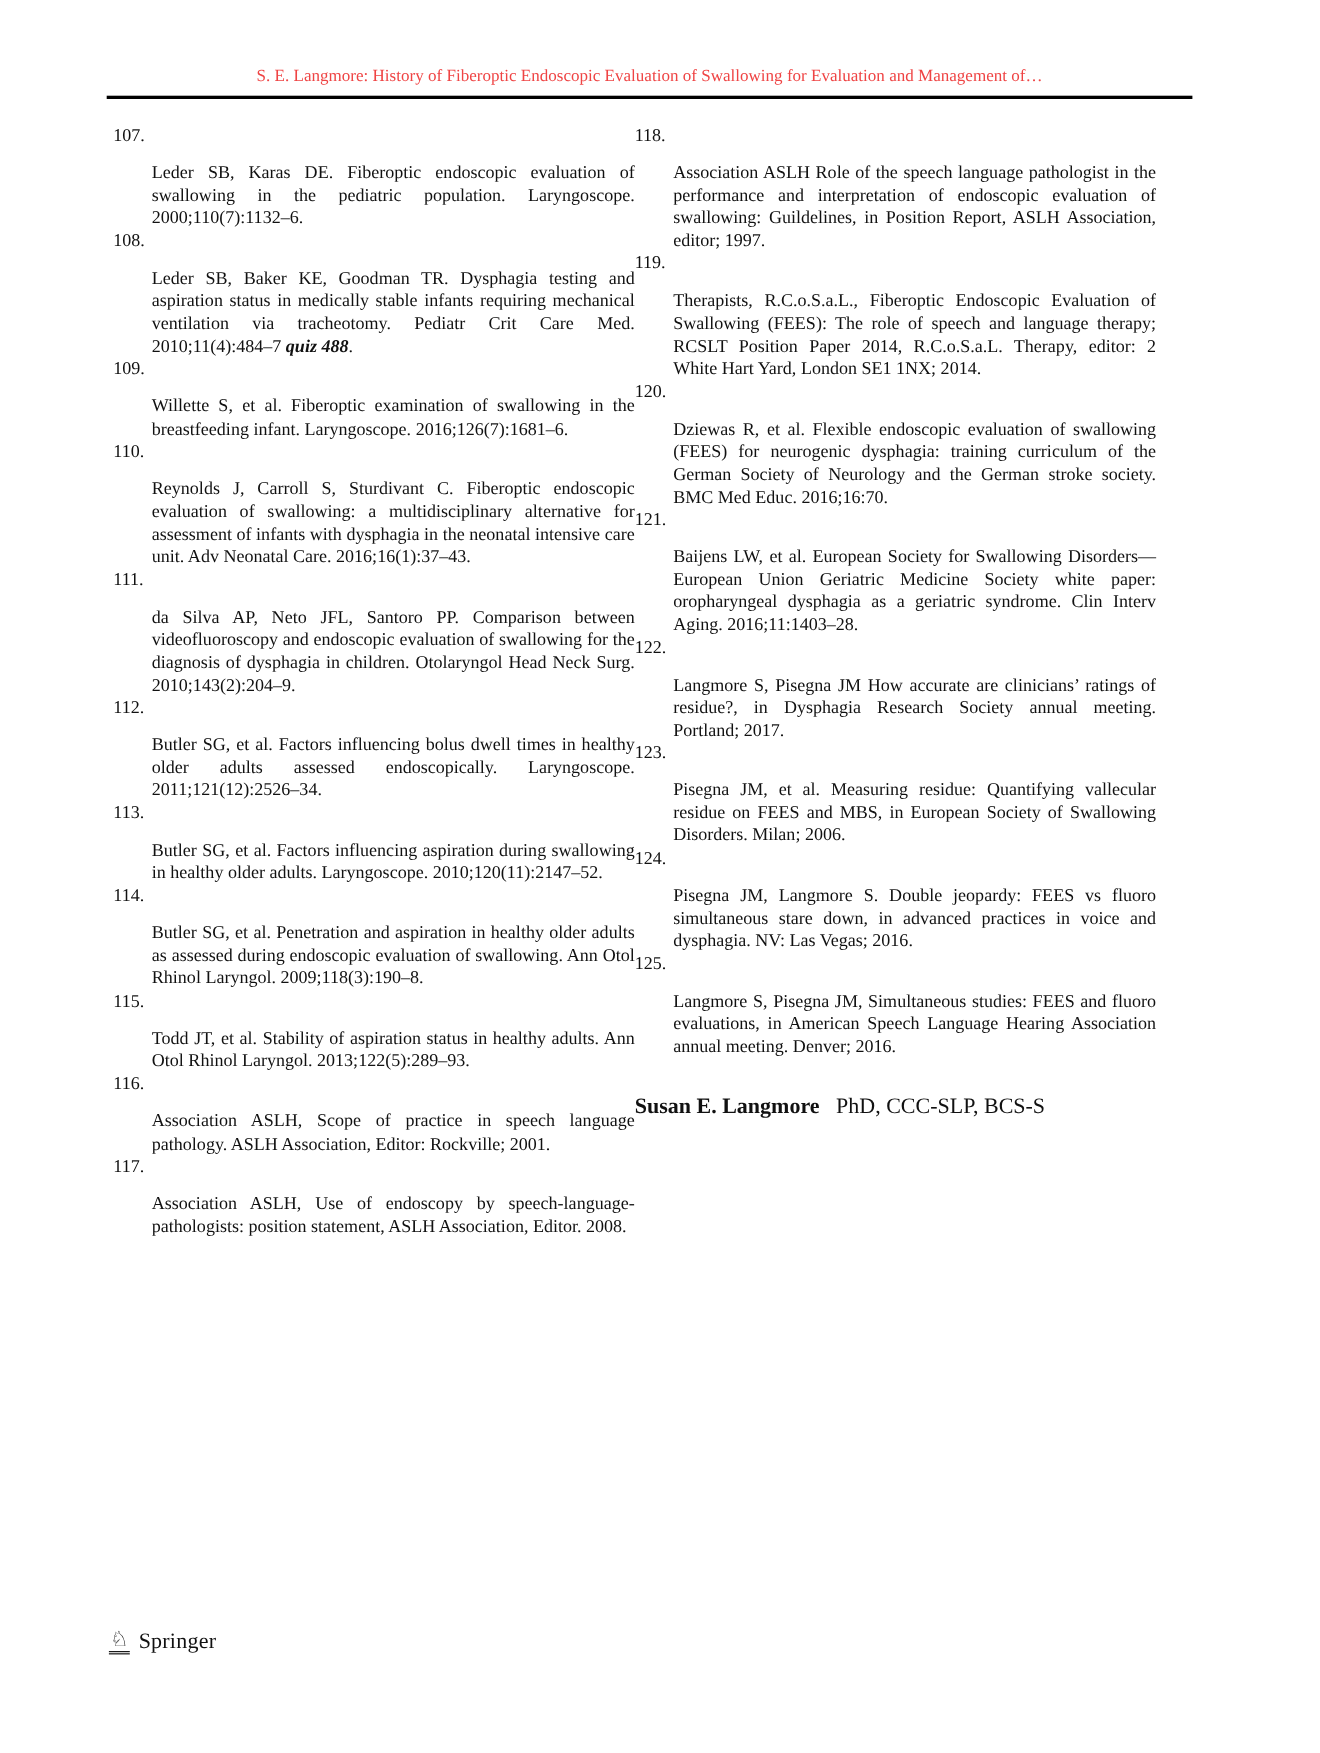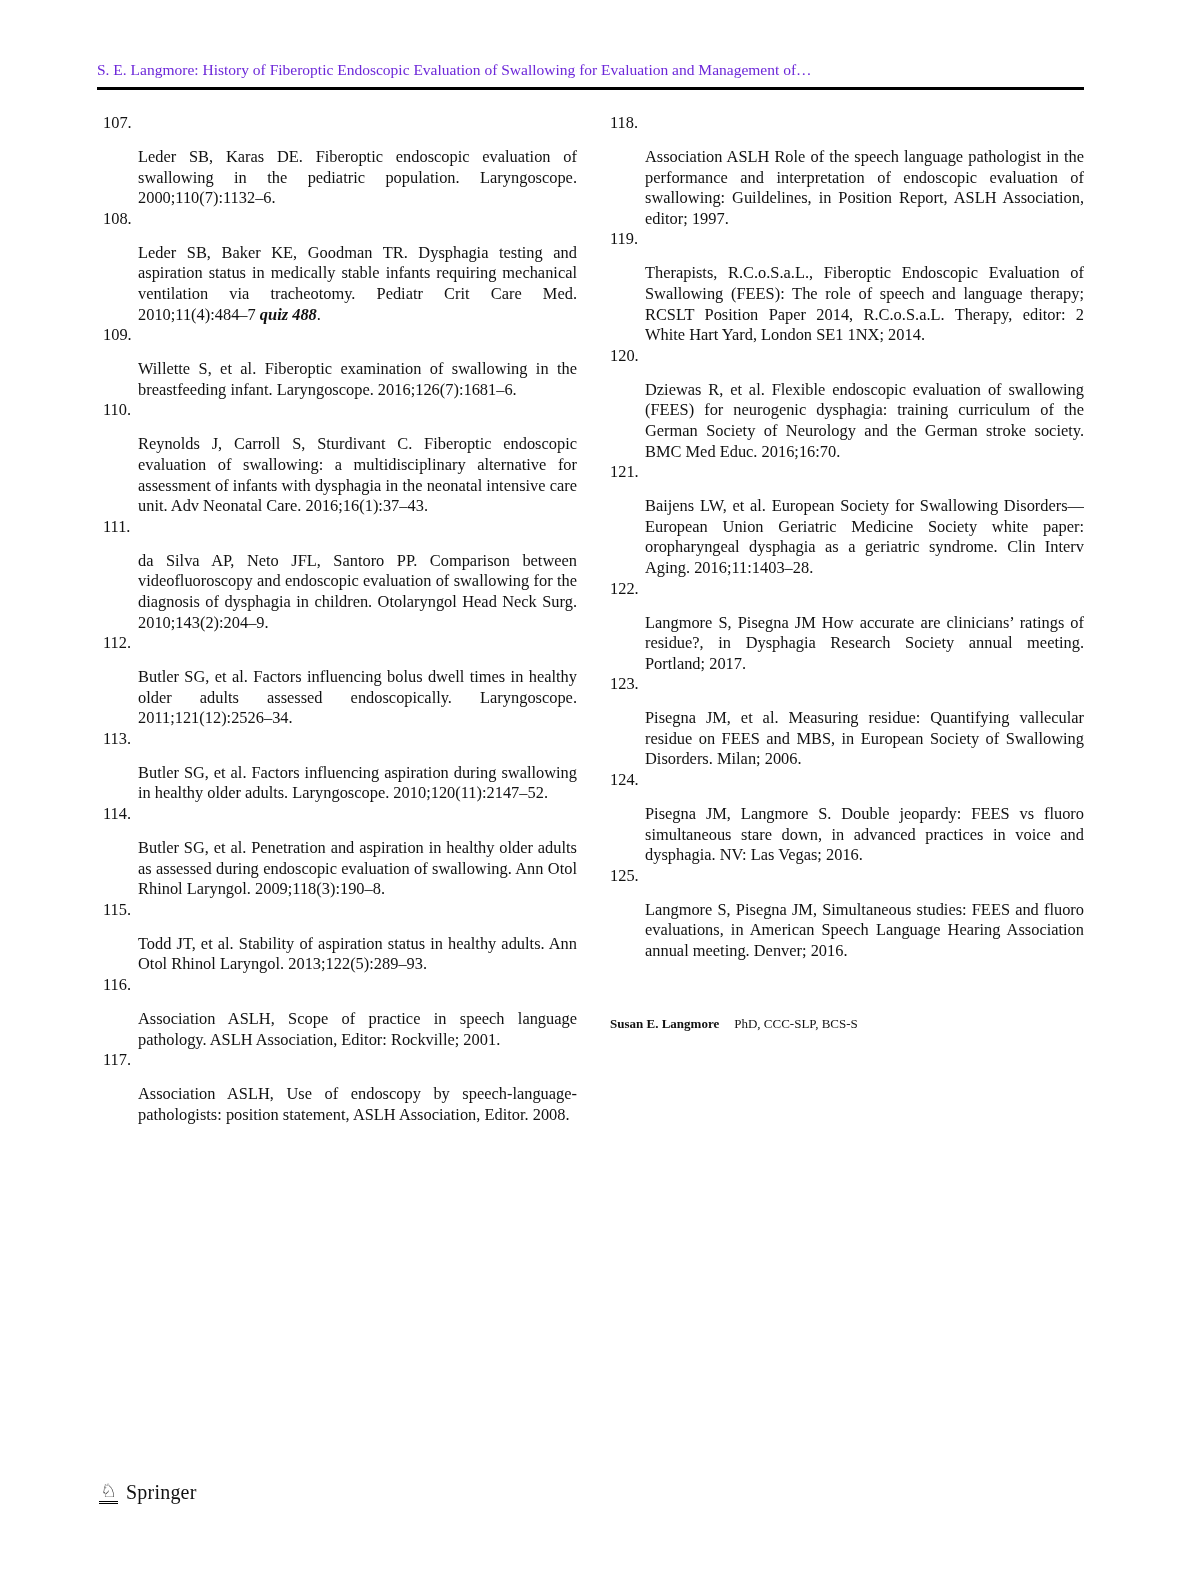--- a/index.html
+++ b/index.html
@@ -6,57 +6,56 @@
   html, body { background: #ffffff; }
   body {
     width: 1200px; height: 1594px;
     position: relative;
     font-family: "Liberation Serif", serif;
     color: #111111;
   }
   .running-head {
     position: absolute;
     top: 61px; left: 97px; width: 987px;
-    text-align: left;
+    text-align: center;
     font-size: 15.5px;
-    color: #6d28d9;
+    color: #ef4444;
     white-space: nowrap;
   }
   .header-rule {
     position: absolute;
     top: 87px; left: 97px; width: 987px;
     height: 3px;
     background: #000000;
   }
   .columns {
     position: absolute;
     top: 113px; left: 103px; width: 981px;
     display: flex;
-    gap: 33px;
   }
   .col { width: 474px; }
   .ref {
     display: flex;
     font-size: 16.4px;
     line-height: 20.6px;
   }
   .ref-num {
     flex: 0 0 35px;
   }
   .ref-text {
     flex: 1 1 auto;
     display: block;
     text-align: justify;
     hyphens: none;
     margin-top: 34px;
   }
   .ref-text b { font-weight: bold; font-style: italic; }
   .signature {
-    margin-top: 52px;
-    font-size: 13px;
+    margin-top: 34px;
+    font-size: 20px;
     line-height: 20.6px;
   }
   .signature .sig-name { font-weight: bold; }
   .signature .sig-cred { margin-left: 15px; }
   .footer {
     position: absolute;
     top: 1481px; left: 99px;
     display: flex;
     align-items: flex-end;
   }

